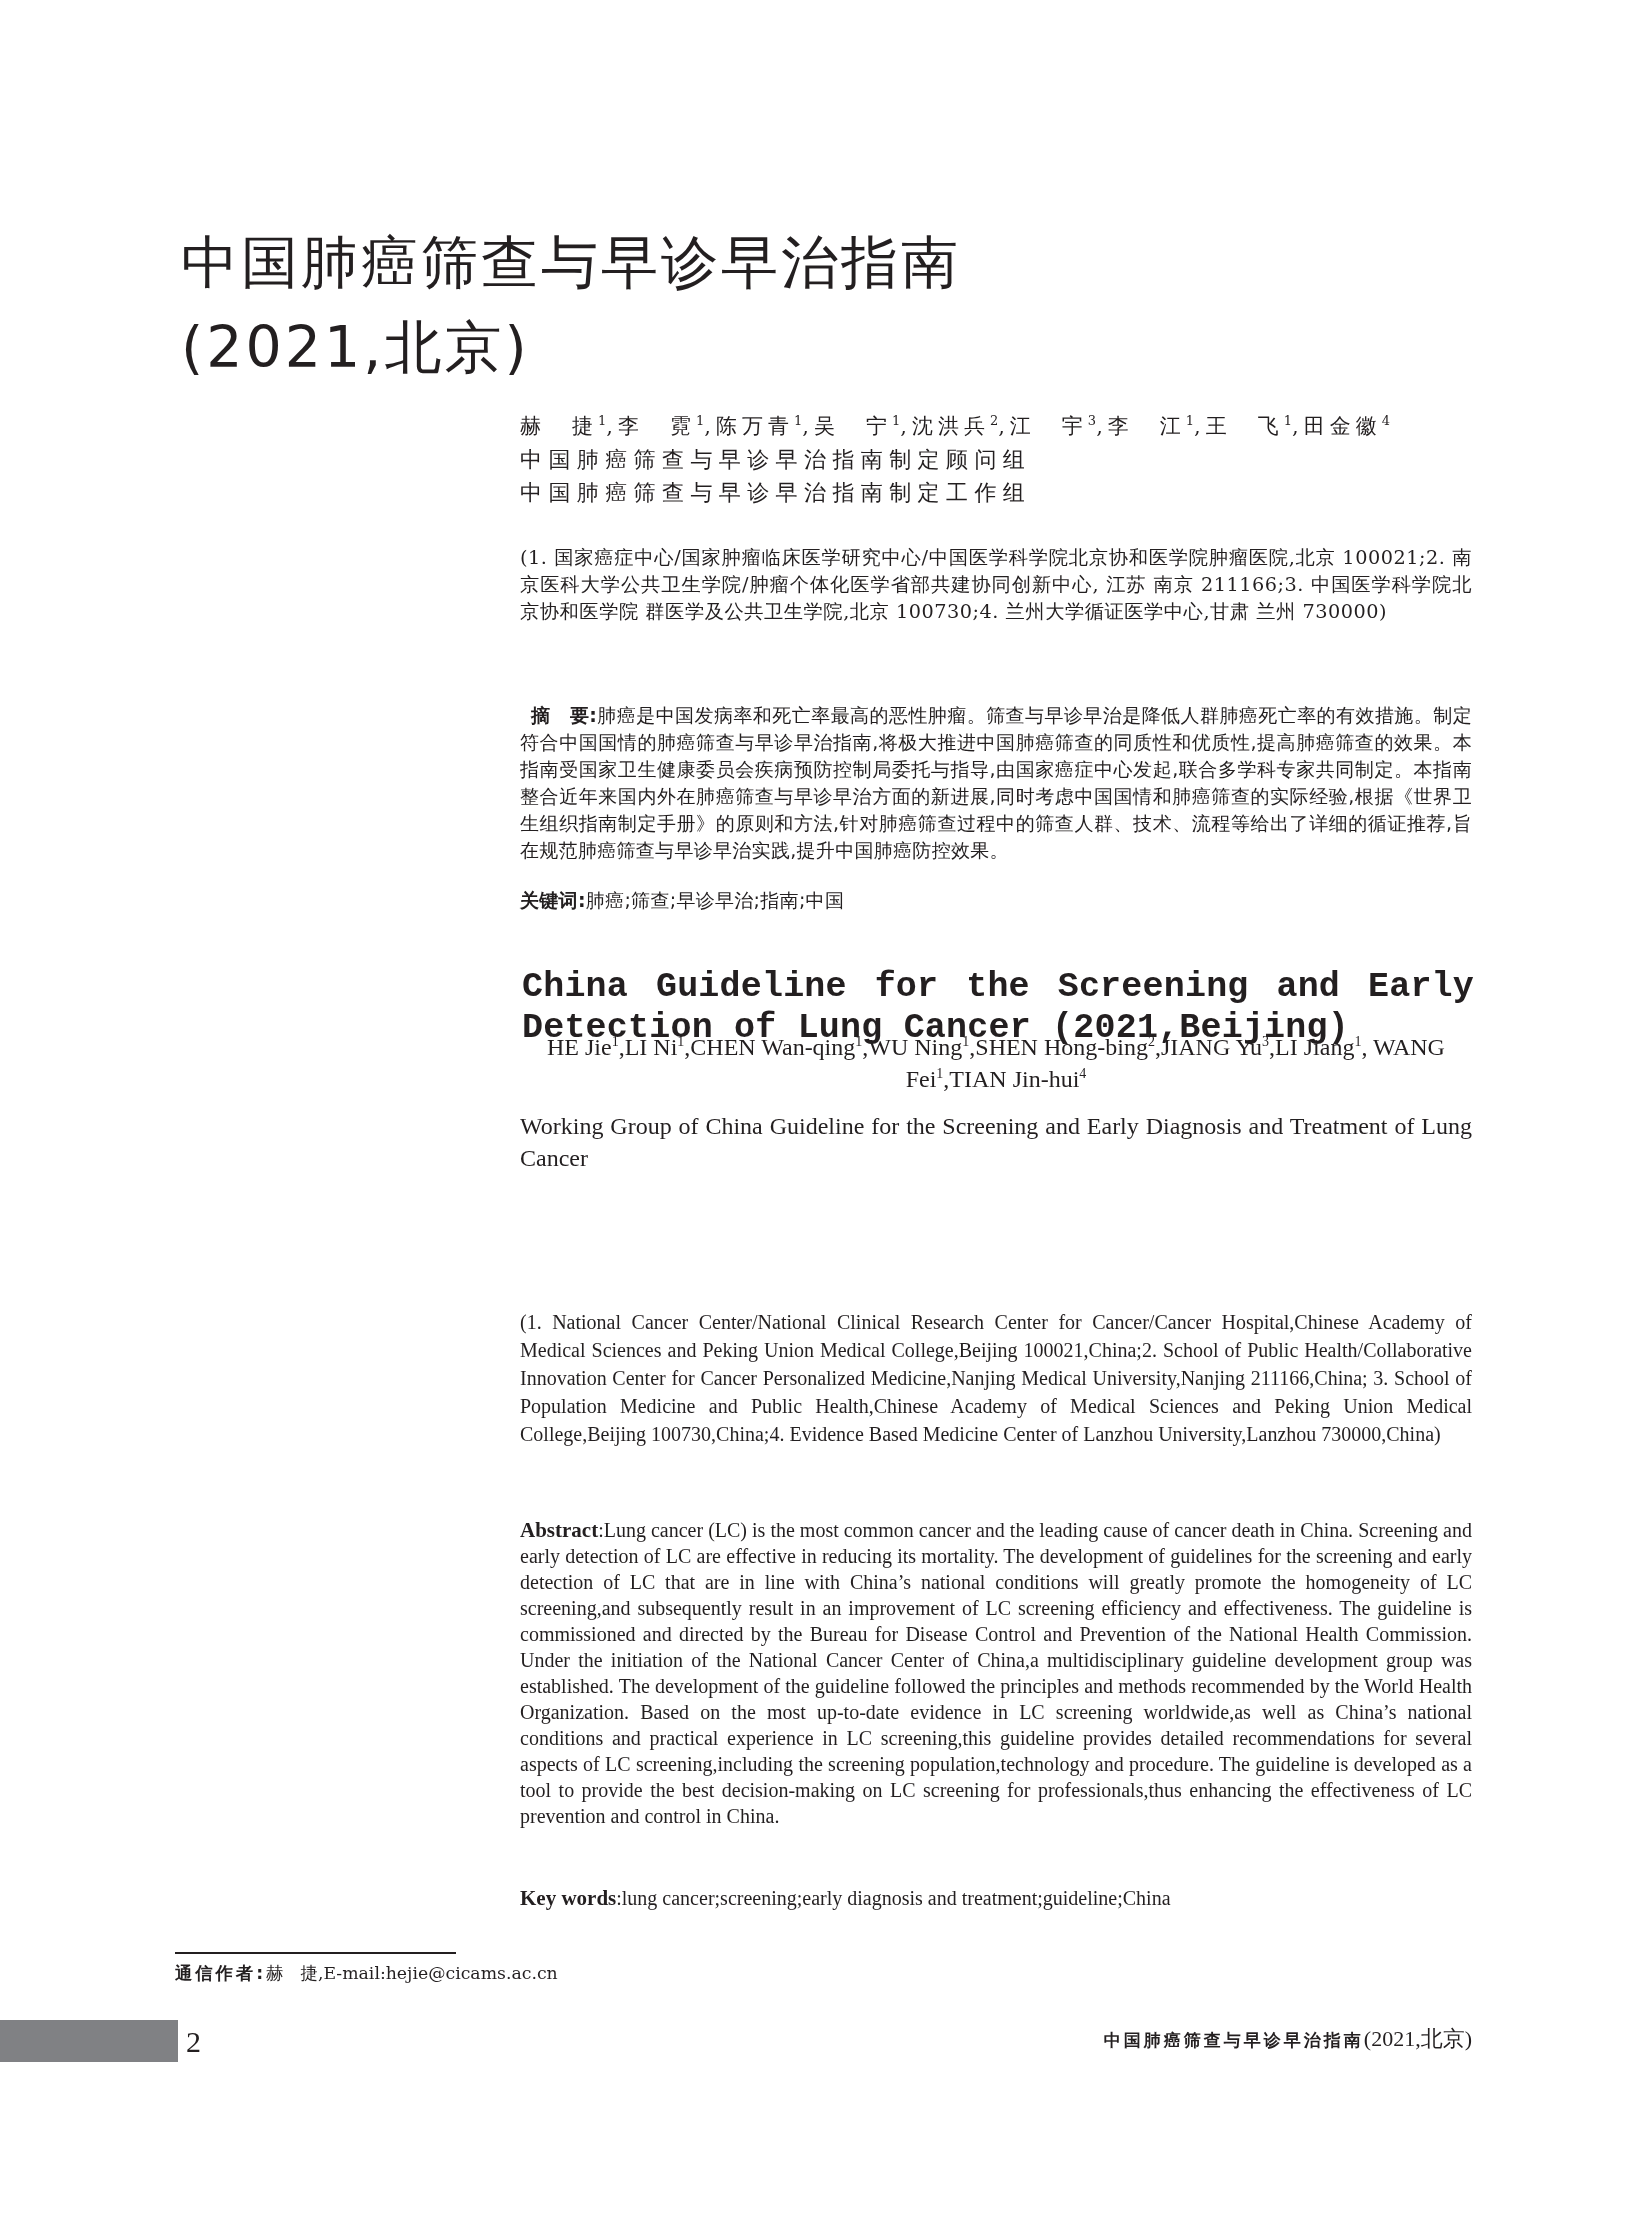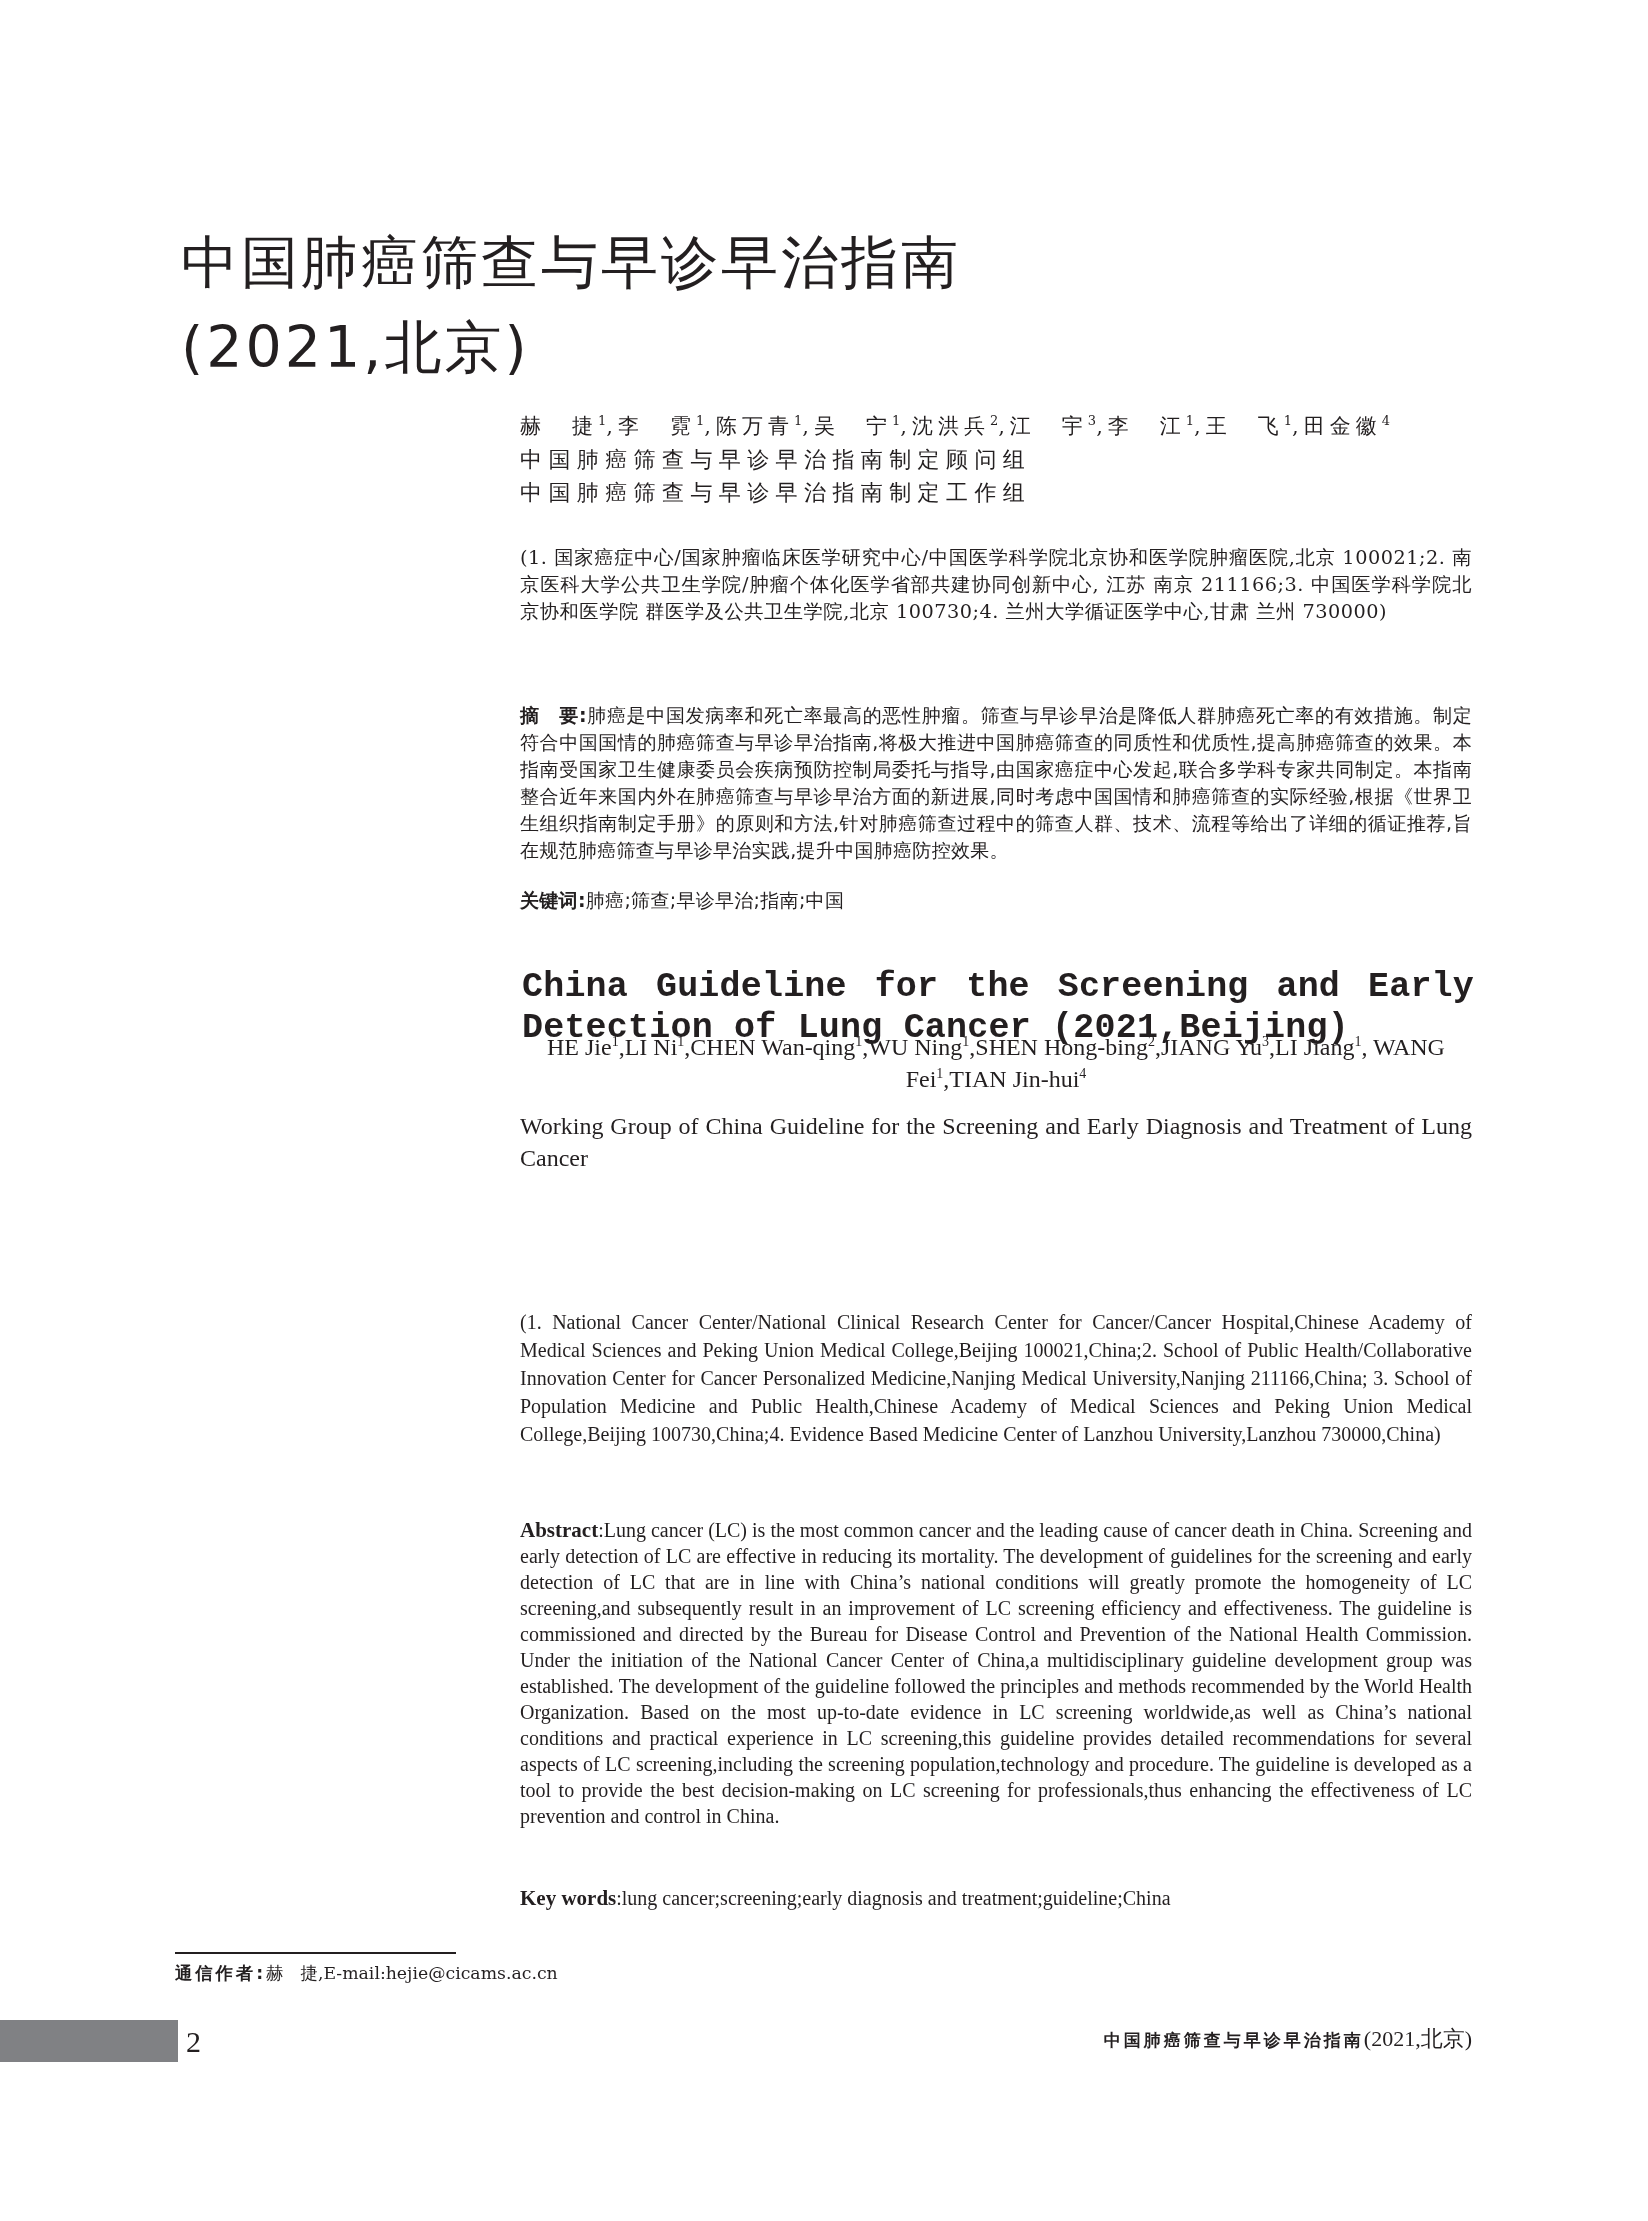--- a/index.html
+++ b/index.html
@@ -11,21 +11,21 @@
 
   .col { left: 520px; width: 952px; }
 
   .cn-authors { top: 410px; font-family: "DejaVu Serif", serif; font-size: 21px; line-height: 32px; letter-spacing: 5px; white-space: nowrap; }
   .cn-authors sup { font-size: 13px; letter-spacing: 0; vertical-align: 8px; line-height: 0; }
   .cn-group { font-family: "DejaVu Serif", serif; font-size: 22px; line-height: 33px; letter-spacing: 6.4px; }
   .cn-groups { top: 443px; }
   .cn-aff { top: 544px; font-family: "DejaVu Serif", serif; font-size: 19.3px; line-height: 27px; text-align: justify; letter-spacing: 0.5px; }
 
   .cn-abs { top: 702px; font-family: "DejaVu Sans", sans-serif; font-size: 19px; line-height: 27px; text-align: justify; letter-spacing: 0.3px; }
-  .cn-abs b { font-weight: bold; }
+  .cn-abs b { font-weight: bold; margin-left: 11px; }
   .cn-kw { top: 887px; font-family: "DejaVu Sans", sans-serif; font-size: 19px; line-height: 27px; letter-spacing: 0.3px; }
   .cn-kw b { font-weight: bold; }
 
   .en-title { top: 965px; font-family: Liberation Mono, monospace; font-weight: bold; font-size: 35px; line-height: 41px; text-align: justify; letter-spacing: 0.2px; margin: 2px; }
   .en-authors { top: 1031px; font-family: Liberation Serif, serif; font-size: 24px; line-height: 32px; text-align: center; }
   .en-authors sup { font-size: 14px; vertical-align: 9px; line-height: 0; }
   .en-groups { top: 1110px; font-family: "Liberation Serif", serif; font-size: 24px; line-height: 32px; text-align: justify; }
   .en-groups p { margin: 0; }
   .en-aff { top: 1308px; font-family: "Liberation Serif", serif; font-size: 20px; line-height: 28px; text-align: justify; }
 

